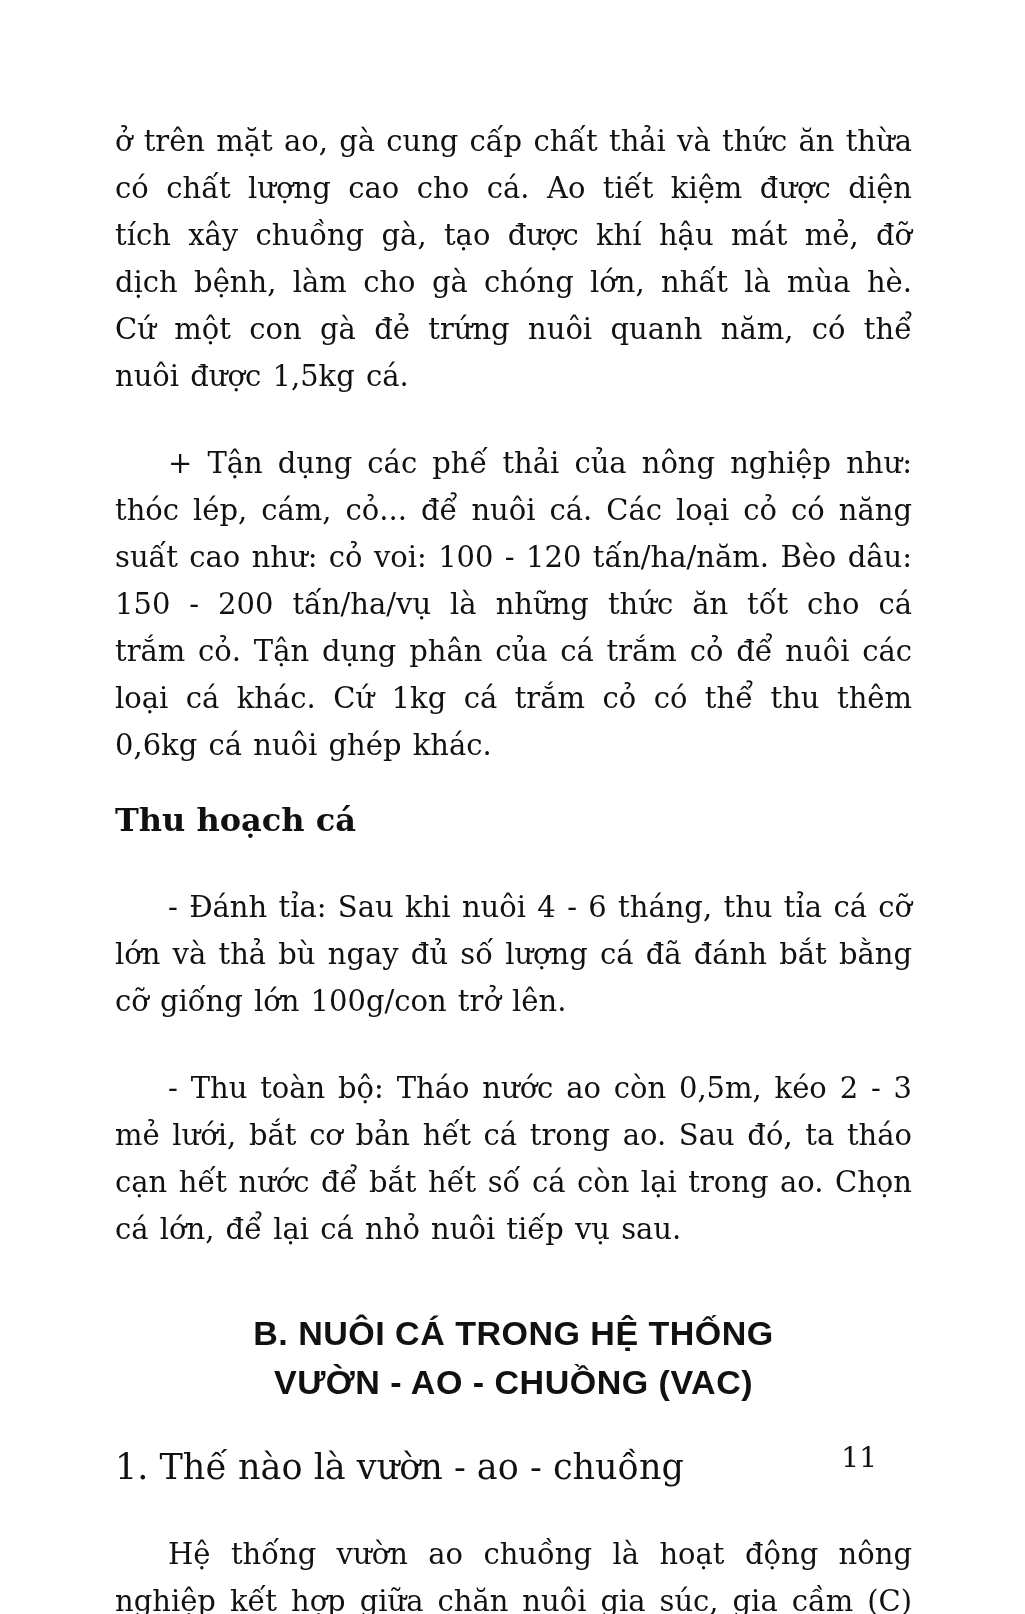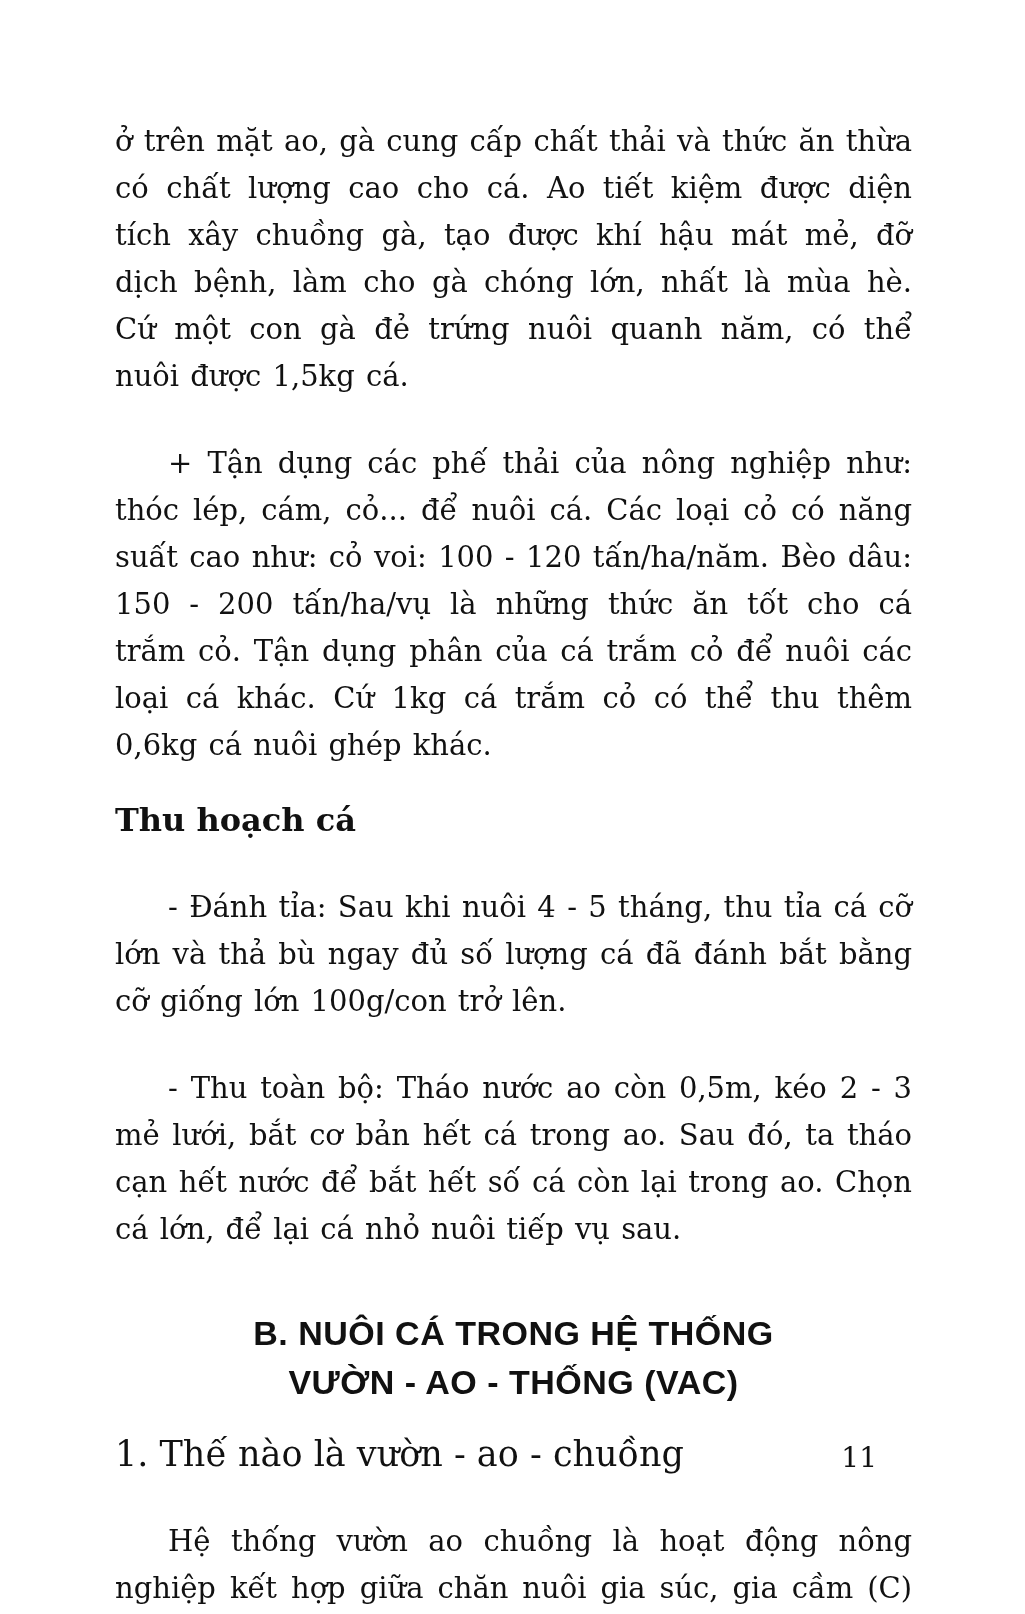--- a/index.html
+++ b/index.html
@@ -34,21 +34,21 @@
     font-weight: bold;
     line-height: 47px;
     margin: 28px 0 4px 0;
   }
   .section-title {
     font-family: "Liberation Sans", "DejaVu Sans", sans-serif;
     font-weight: bold;
     font-size: 34px;
     line-height: 49px;
     text-align: center;
-    margin: 56px 0 24px 0;
+    margin: 56px 0 37px 0;
     letter-spacing: 0.5px;
   }
   .sub-head {
     font-size: 35px;
     font-weight: normal;
     line-height: 47px;
     margin: 10px 0 2px 0;
   }
   .page-number {
     position: absolute;
@@ -63,27 +63,27 @@
 <body>
 
 <div class="page">
 
   <p class="body-para">ở trên mặt ao, gà cung cấp chất thải và thức ăn thừa có chất lượng cao cho cá. Ao tiết kiệm được diện tích xây chuồng gà, tạo được khí hậu mát mẻ, đỡ dịch bệnh, làm cho gà chóng lớn, nhất là mùa hè. Cứ một con gà đẻ trứng nuôi quanh năm, có thể nuôi được 1,5kg cá.</p>
 
   <p class="body-para indent">+ Tận dụng các phế thải của nông nghiệp như: thóc lép, cám, cỏ... để nuôi cá. Các loại cỏ có năng suất cao như: cỏ voi: 100 - 120 tấn/ha/năm. Bèo dâu: 150 - 200 tấn/ha/vụ là những thức ăn tốt cho cá trắm cỏ. Tận dụng phân của cá trắm cỏ để nuôi các loại cá khác. Cứ 1kg cá trắm cỏ có thể thu thêm 0,6kg cá nuôi ghép khác.</p>
 
   <h3 class="run-head">Thu hoạch cá</h3>
 
-  <p class="body-para indent">- Đánh tỉa: Sau khi nuôi 4 - 5 tháng, thu tỉa cá cỡ lớn và thả bù ngay đủ số lượng cá đã đánh bắt bằng cỡ giống lớn 100g/con trở lên.</p>
+  <p class="body-para indent">- Đánh tỉa: Sau khi nuôi 4 - 6 tháng, thu tỉa cá cỡ lớn và thả bù ngay đủ số lượng cá đã đánh bắt bằng cỡ giống lớn 100g/con trở lên.</p>
 
   <p class="body-para indent">- Thu toàn bộ: Tháo nước ao còn 0,5m, kéo 2 - 3 mẻ lưới, bắt cơ bản hết cá trong ao. Sau đó, ta tháo cạn hết nước để bắt hết số cá còn lại trong ao. Chọn cá lớn, để lại cá nhỏ nuôi tiếp vụ sau.</p>
 
   <h2 class="section-title">
     <span>B. NUÔI CÁ TRONG HỆ THỐNG</span><br>
-    <span>VƯỜN - AO - THỐNG (VAC)</span>
+    <span>VƯỜN - AO - CHUỒNG (VAC)</span>
   </h2>
 
   <h3 class="sub-head">1. Thế nào là vườn - ao - chuồng</h3>
 
   <p class="body-para indent">Hệ thống vườn ao chuồng là hoạt động nông nghiệp kết hợp giữa chăn nuôi gia súc, gia cầm (C) với làm vườn (V) và nuôi cá ao (A). Trong việc điều hành của hệ VAC cần tận dụng sự kết hợp, hỗ trợ của các thành phần trong hệ thống sinh</p>
 
   <div class="page-number">11</div>
 
 </div>
 

